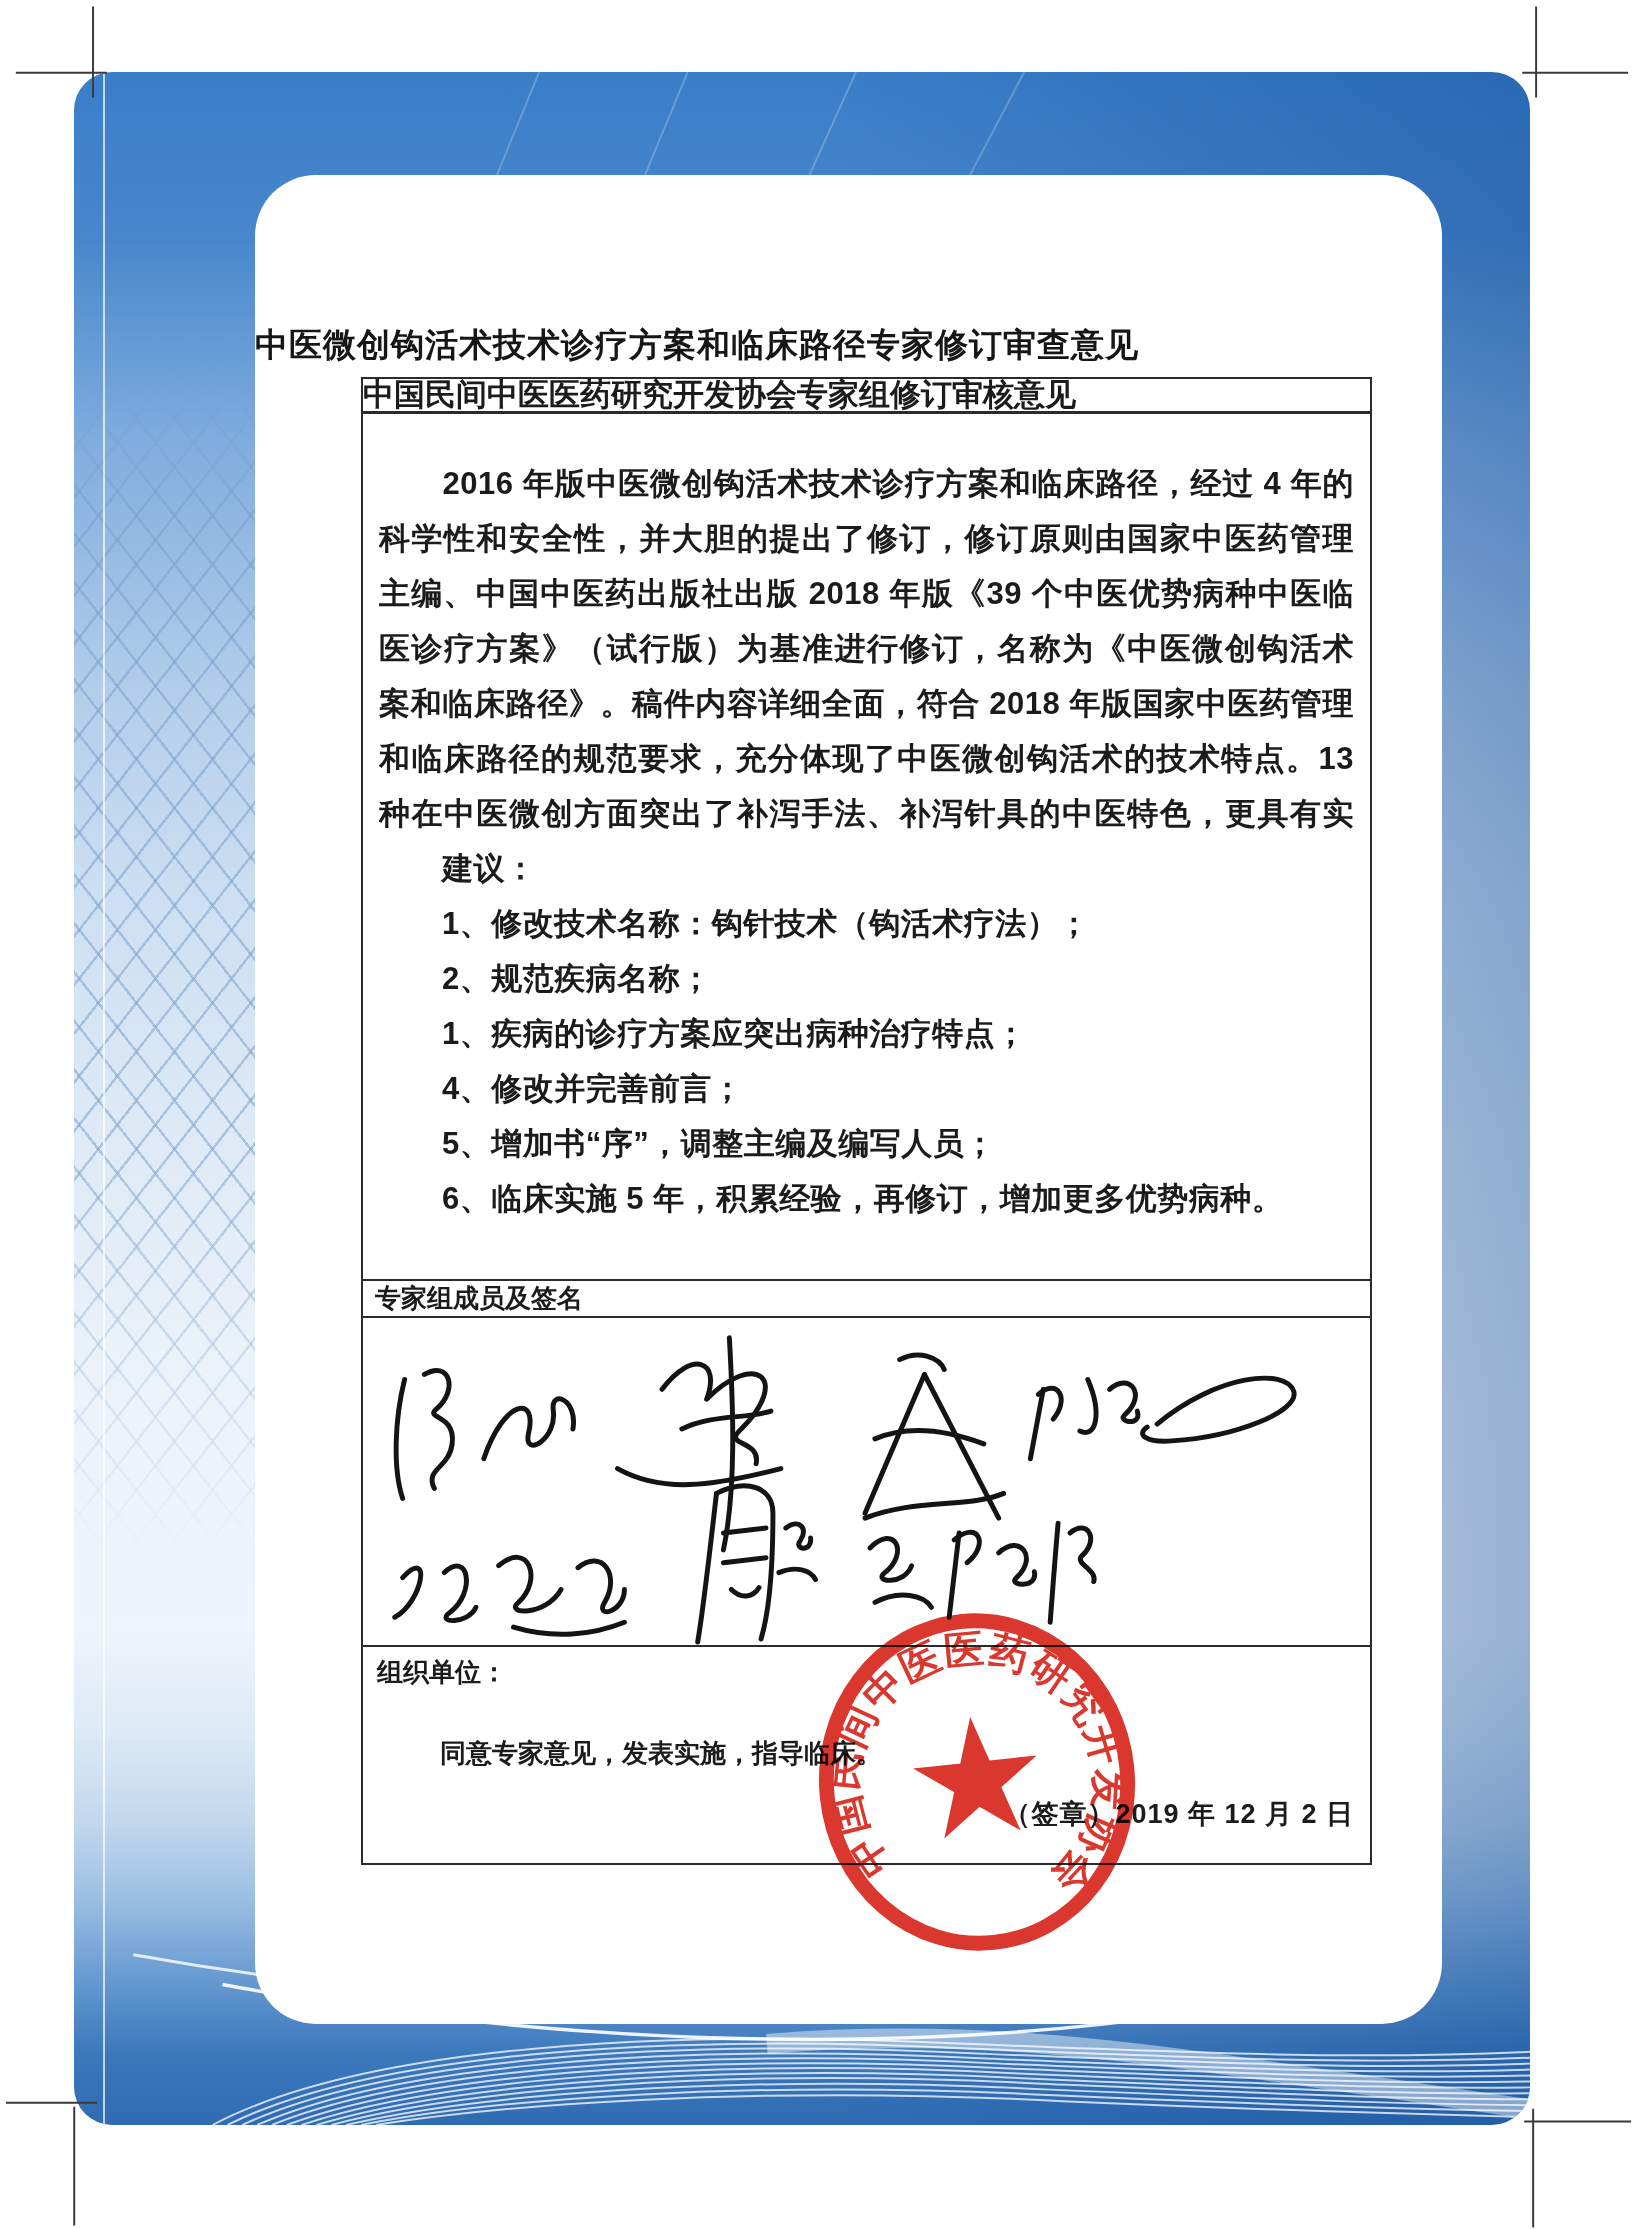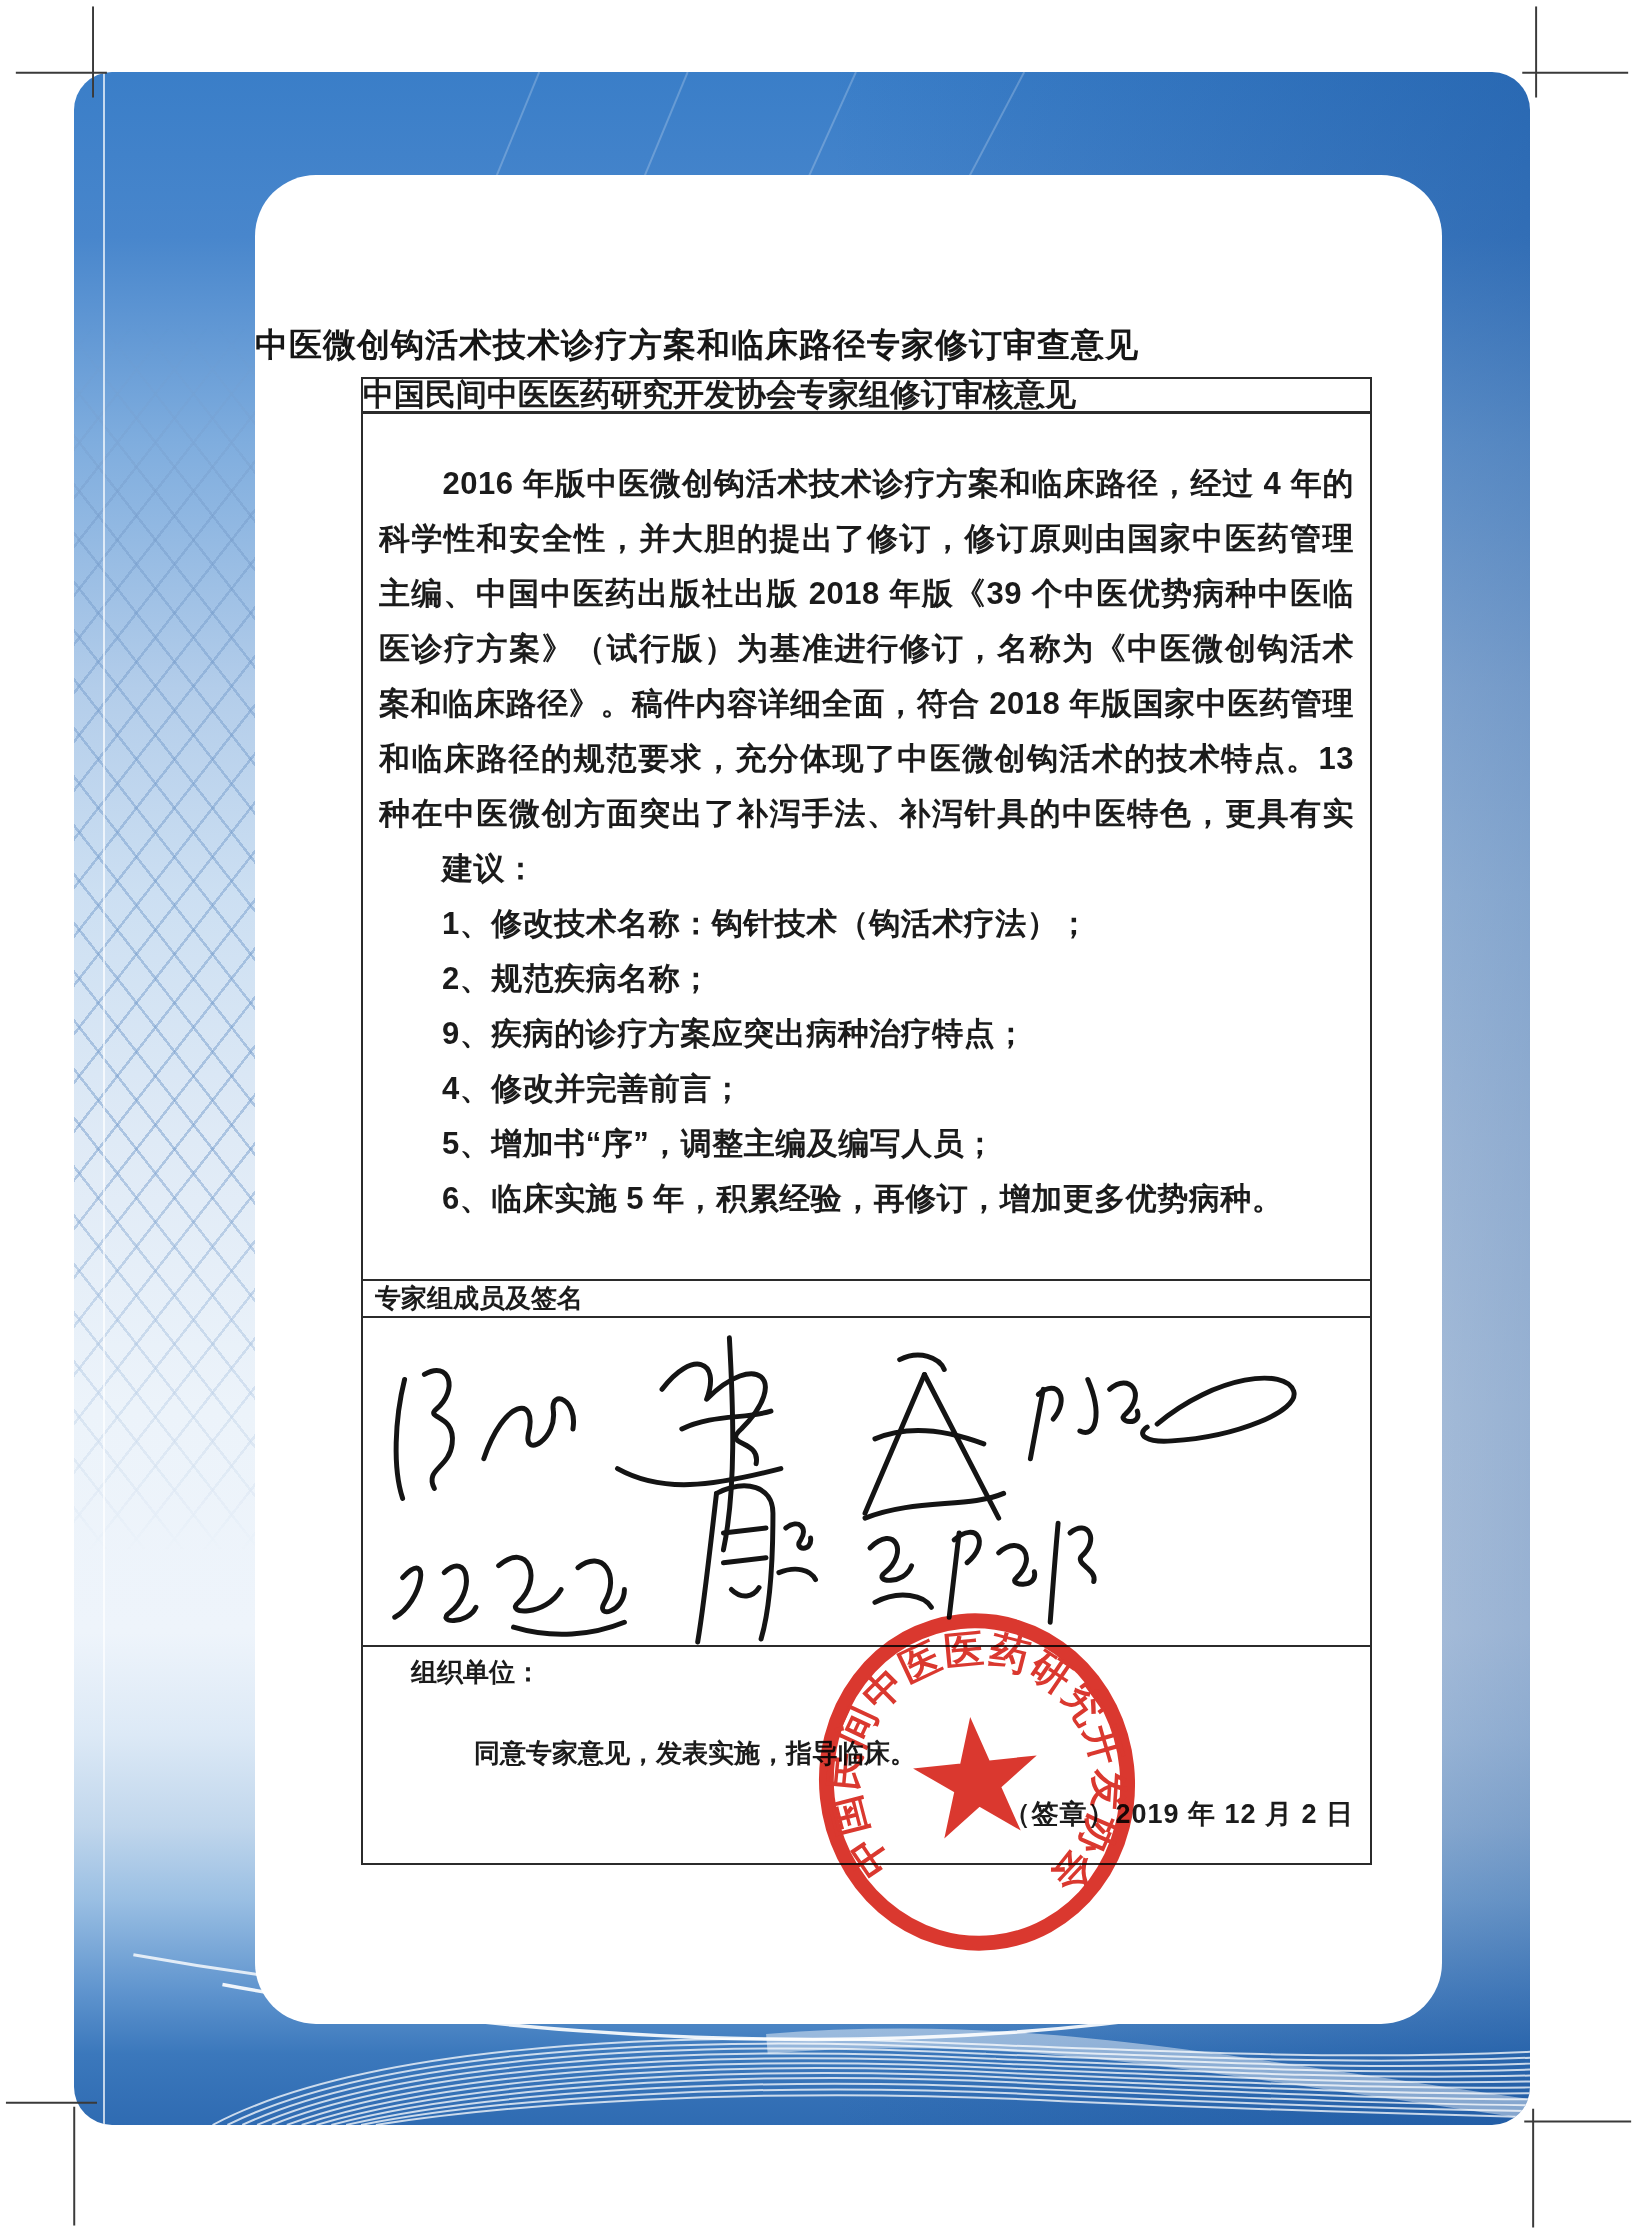--- a/index.html
+++ b/index.html
@@ -45,21 +45,21 @@
   }
   .tr-header{height:32px;line-height:32px;border-bottom:3px solid #2b2b2b;
     padding-left:0;font-size:31px;font-weight:700;}
   .tr-opinion{height:867px;border-bottom:2px solid #2b2b2b;padding:42px 16px 0 16px;box-sizing:border-box;}
   .op-line{height:55px;line-height:55px;font-size:31px;font-weight:600;
     letter-spacing:0.5px;overflow:hidden;text-align:left;}
   .op-line.fill{text-align:justify;text-align-last:justify;}
   .tr-label{height:35px;line-height:35px;border-bottom:2px solid #2b2b2b;
     padding-left:12px;font-size:26px;font-weight:700;}
   .tr-signatures{height:327px;border-bottom:2px solid #2b2b2b;position:relative;}
-  .tr-org{height:216px;position:relative;font-weight:600;margin-left:34px;}
+  .tr-org{height:216px;position:relative;font-weight:600;}
   .org-label{position:absolute;left:14px;top:8px;font-size:26px;font-weight:700;}
   .org-statement{position:absolute;left:77px;top:89px;font-size:26px;}
   .org-date{position:absolute;right:16px;top:149px;font-size:27px;letter-spacing:1px;}
 
   .sig-svg{position:absolute;left:2px;top:2px;width:1005px;height:323px;overflow:visible;}
   .sig-svg path{fill:none;stroke:#141414;stroke-width:5;stroke-linecap:round;stroke-linejoin:round;}
 
   
   .seal{position:absolute;left:779px;top:1584px;width:396px;height:396px;
     mix-blend-mode:multiply;opacity:0.92;}
@@ -121,21 +121,21 @@
     <div class="op-line fill">　　2016 年版中医微创钩活术技术诊疗方案和临床路径，经过 4 年的历史积累</div>
         <div class="op-line fill">科学性和安全性，并大胆的提出了修订，修订原则由国家中医药管理局医政司</div>
         <div class="op-line fill">主编、中国中医药出版社出版 2018 年版《39 个中医优势病种中医临床路径和中</div>
         <div class="op-line fill">医诊疗方案》（试行版）为基准进行修订，名称为《中医微创钩活术技术诊疗方</div>
         <div class="op-line fill">案和临床路径》。稿件内容详细全面，符合 2018 年版国家中医药管理局诊疗方案</div>
         <div class="op-line fill">和临床路径的规范要求，充分体现了中医微创钩活术的技术特点。13 个优势病</div>
         <div class="op-line fill">种在中医微创方面突出了补泻手法、补泻针具的中医特色，更具有实用性、先进</div>
         <div class="op-line">　　建议：</div>
         <div class="op-line">　　1、修改技术名称：钩针技术（钩活术疗法）；</div>
         <div class="op-line">　　2、规范疾病名称；</div>
-        <div class="op-line">　　9、疾病的诊疗方案应突出病种治疗特点；</div>
+        <div class="op-line">　　1、疾病的诊疗方案应突出病种治疗特点；</div>
         <div class="op-line">　　4、修改并完善前言；</div>
         <div class="op-line">　　5、增加书“序”，调整主编及编写人员；</div>
         <div class="op-line">　　6、临床实施 5 年，积累经验，再修订，增加更多优势病种。</div>
       </div>
 
     <div class="tr-label">专家组成员及签名</div>
 
     <div class="tr-signatures">
       <svg class="sig-svg" viewBox="0 0 1015 326" preserveAspectRatio="none">
         <g>

